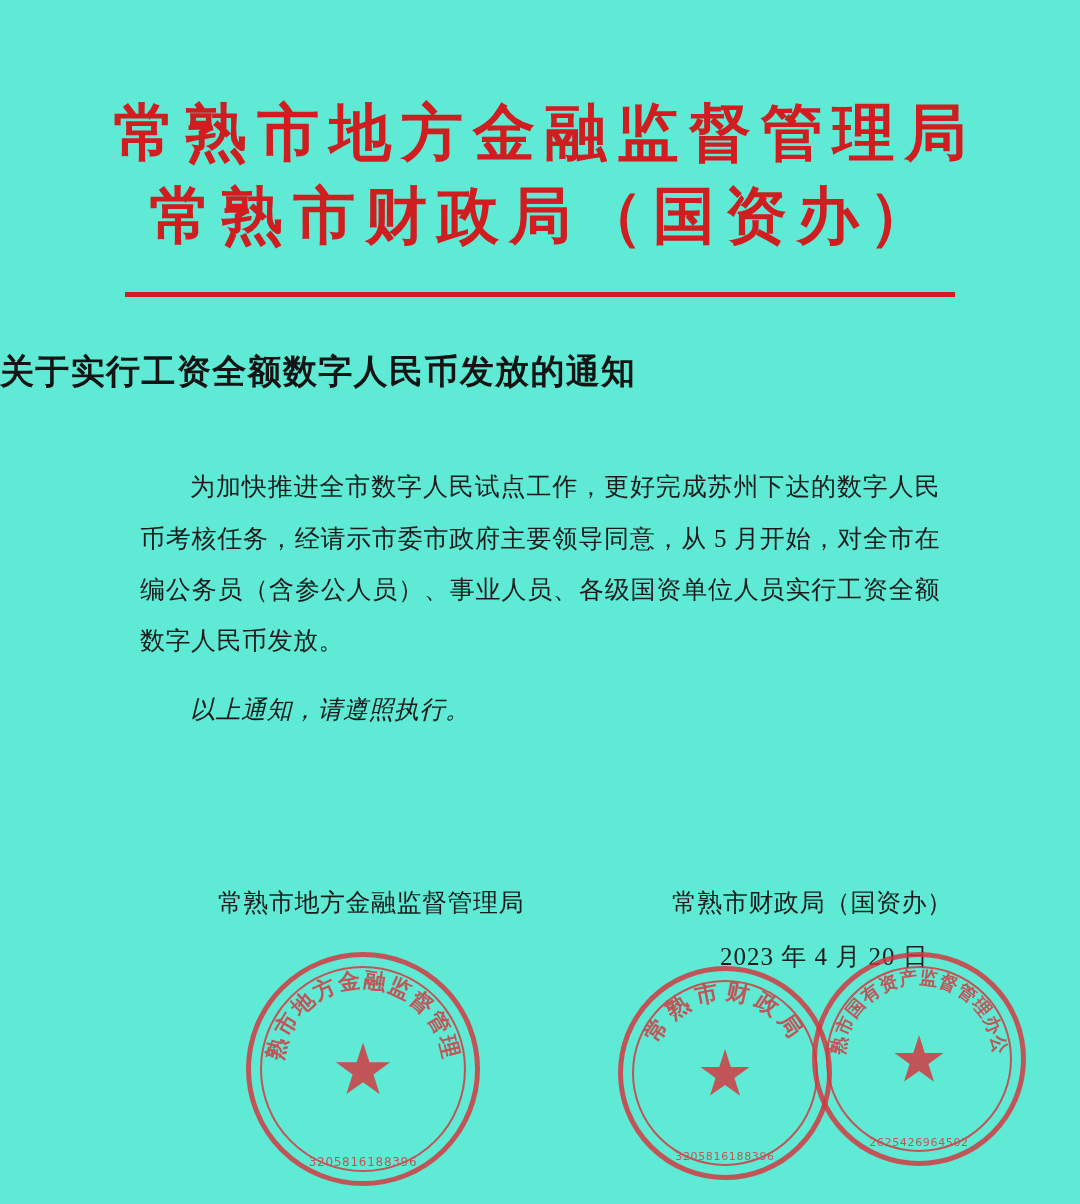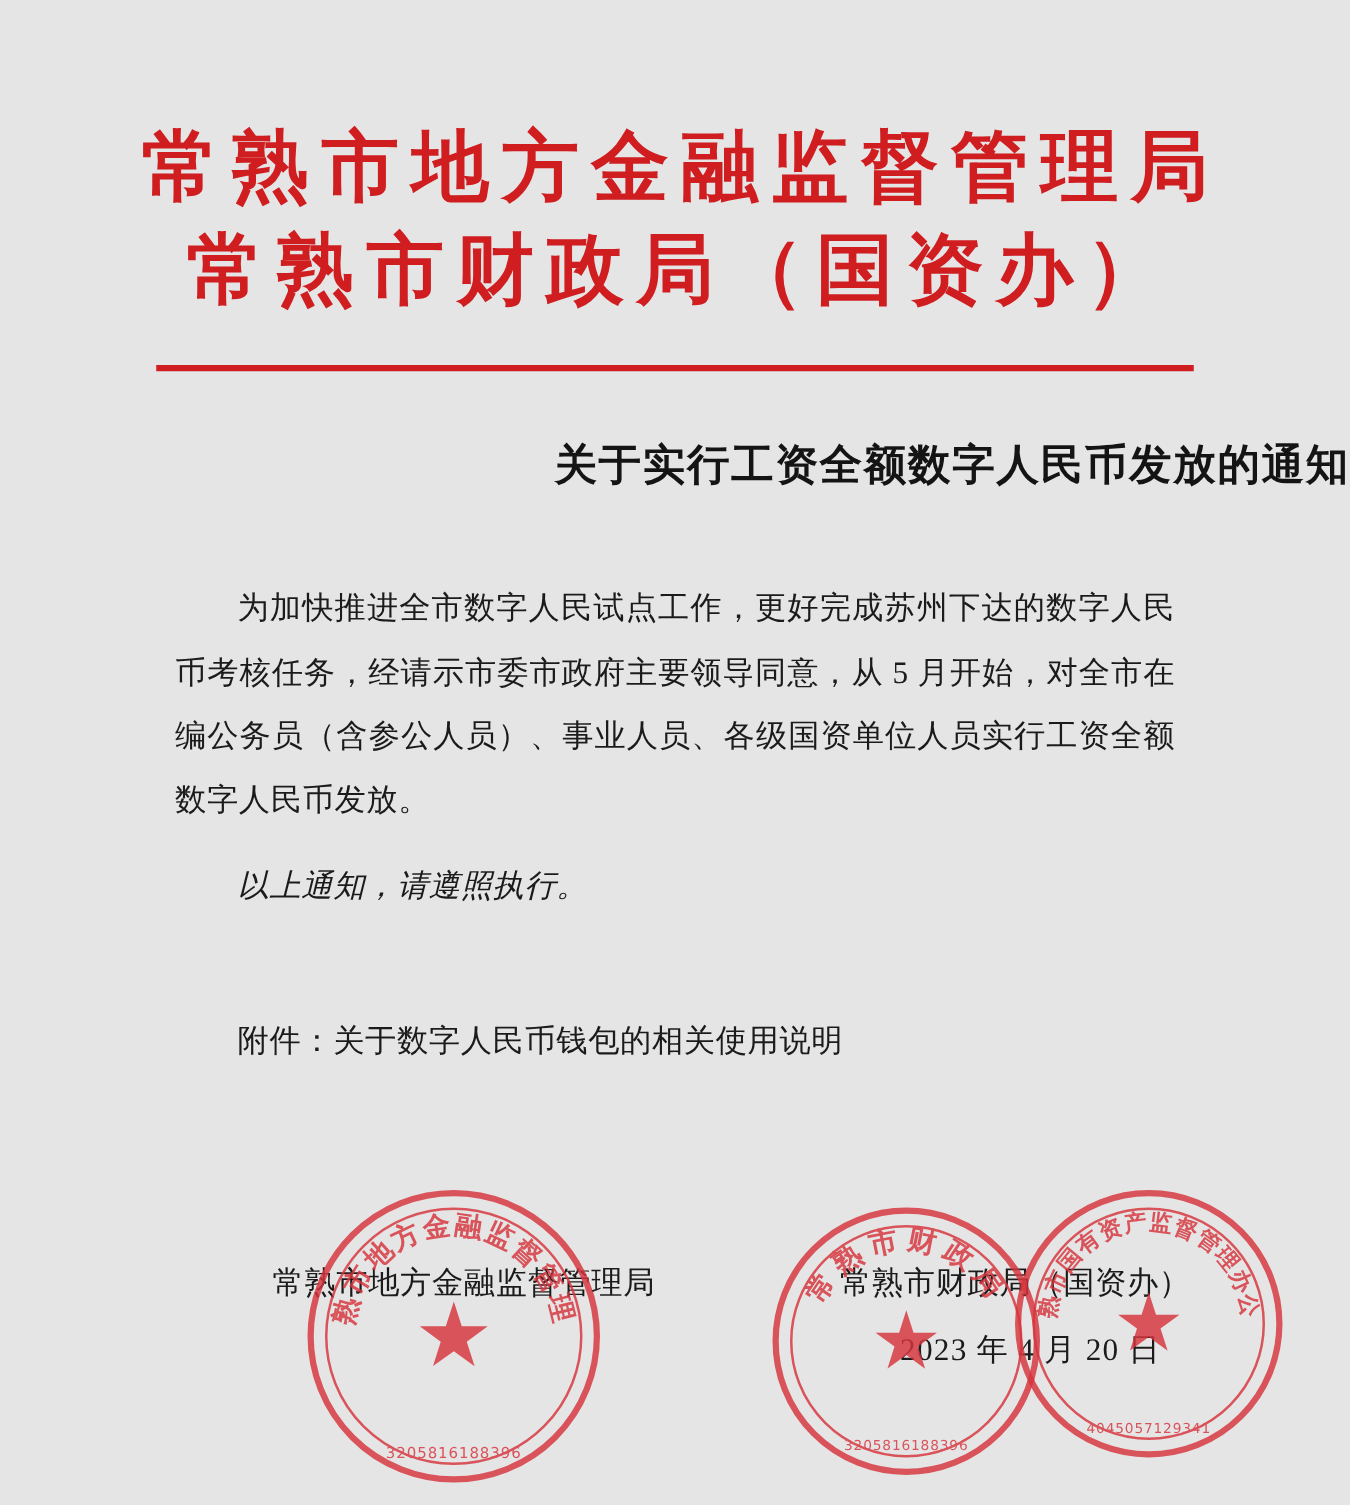--- a/index.html
+++ b/index.html
@@ -11,21 +11,21 @@
     width: 1080px;
     height: 1204px;
     font-family: "Liberation Serif", "DejaVu Serif", serif;
     color: #1a1a1a;
     position: relative;
     overflow: hidden;
   }
   .page {
     position: absolute;
     inset: 0;
-    background: #e5e5e5;
+    background: #5eead4;
   }
 
   
   .letterhead {
     padding-top: 96px;
     text-align: center;
   }
   .lh-line {
     color: #cf1d20;
     font-family: "DejaVu Serif", "Liberation Serif", serif;
@@ -41,21 +41,21 @@
   .red-rule {
     width: 830px;
     height: 5px;
     background: #cf1d20;
     margin: 40px auto 0 auto;
   }
 
   
   .doc-title {
     margin-top: 52px;
-    text-align: right;
+    text-align: left;
     font-size: 34px;
     font-weight: 700;
     letter-spacing: 0.04em;
     color: #141414;
     font-family: "DejaVu Serif", "Liberation Serif", serif;
   }
 
   
   .body-wrap {
     margin: 66px auto 0 auto;
@@ -185,21 +185,20 @@
     <div class="lh-line lh-line-1">常熟市地方金融监督管理局</div>
     <div class="lh-line lh-line-2">常熟市财政局（国资办）</div>
     <div class="red-rule"></div>
   </div>
 
   <div class="doc-title">关于实行工资全额数字人民币发放的通知</div>
 
   <div class="body-wrap">
     <p class="para">为加快推进全市数字人民试点工作，更好完成苏州下达的数字人民币考核任务，经请示市委市政府主要领导同意，从 5 月开始，对全市在编公务员（含参公人员）、事业人员、各级国资单位人员实行工资全额数字人民币发放。</p>
     <p class="closing">以上通知，请遵照执行。</p>
-    <p class="attachment">附件：关于数字人民币钱包的相关使用说明</p>
   </div>
 
   <div class="sign-area">
     <div class="sign-left">常熟市地方金融监督管理局</div>
     <div class="sign-right">常熟市财政局（国资办）</div>
     <div class="sign-date">2023 年 4 月 20 日</div>
   </div>
 
   <div class="seal" id="seal-finance-bureau">
     <div class="seal-inner"></div>
@@ -239,16 +238,16 @@
       <svg viewBox="0 0 214 214" aria-hidden="true">
         <defs>
           <path id="arc3" d="M 28,107 A 79,79 0 0 1 186,107"></path>
         </defs>
         <text font-size="19" letter-spacing="1">
           <textPath href="#arc3" startOffset="50%" text-anchor="middle">常熟市国有资产监督管理办公室</textPath>
         </text>
       </svg>
     </div>
     <div class="star">★</div>
-    <div class="bottom-code">4045057129341</div>
+    <div class="bottom-code">2625426964502</div>
   </div>
 
 </div>
 
 </body></html>

